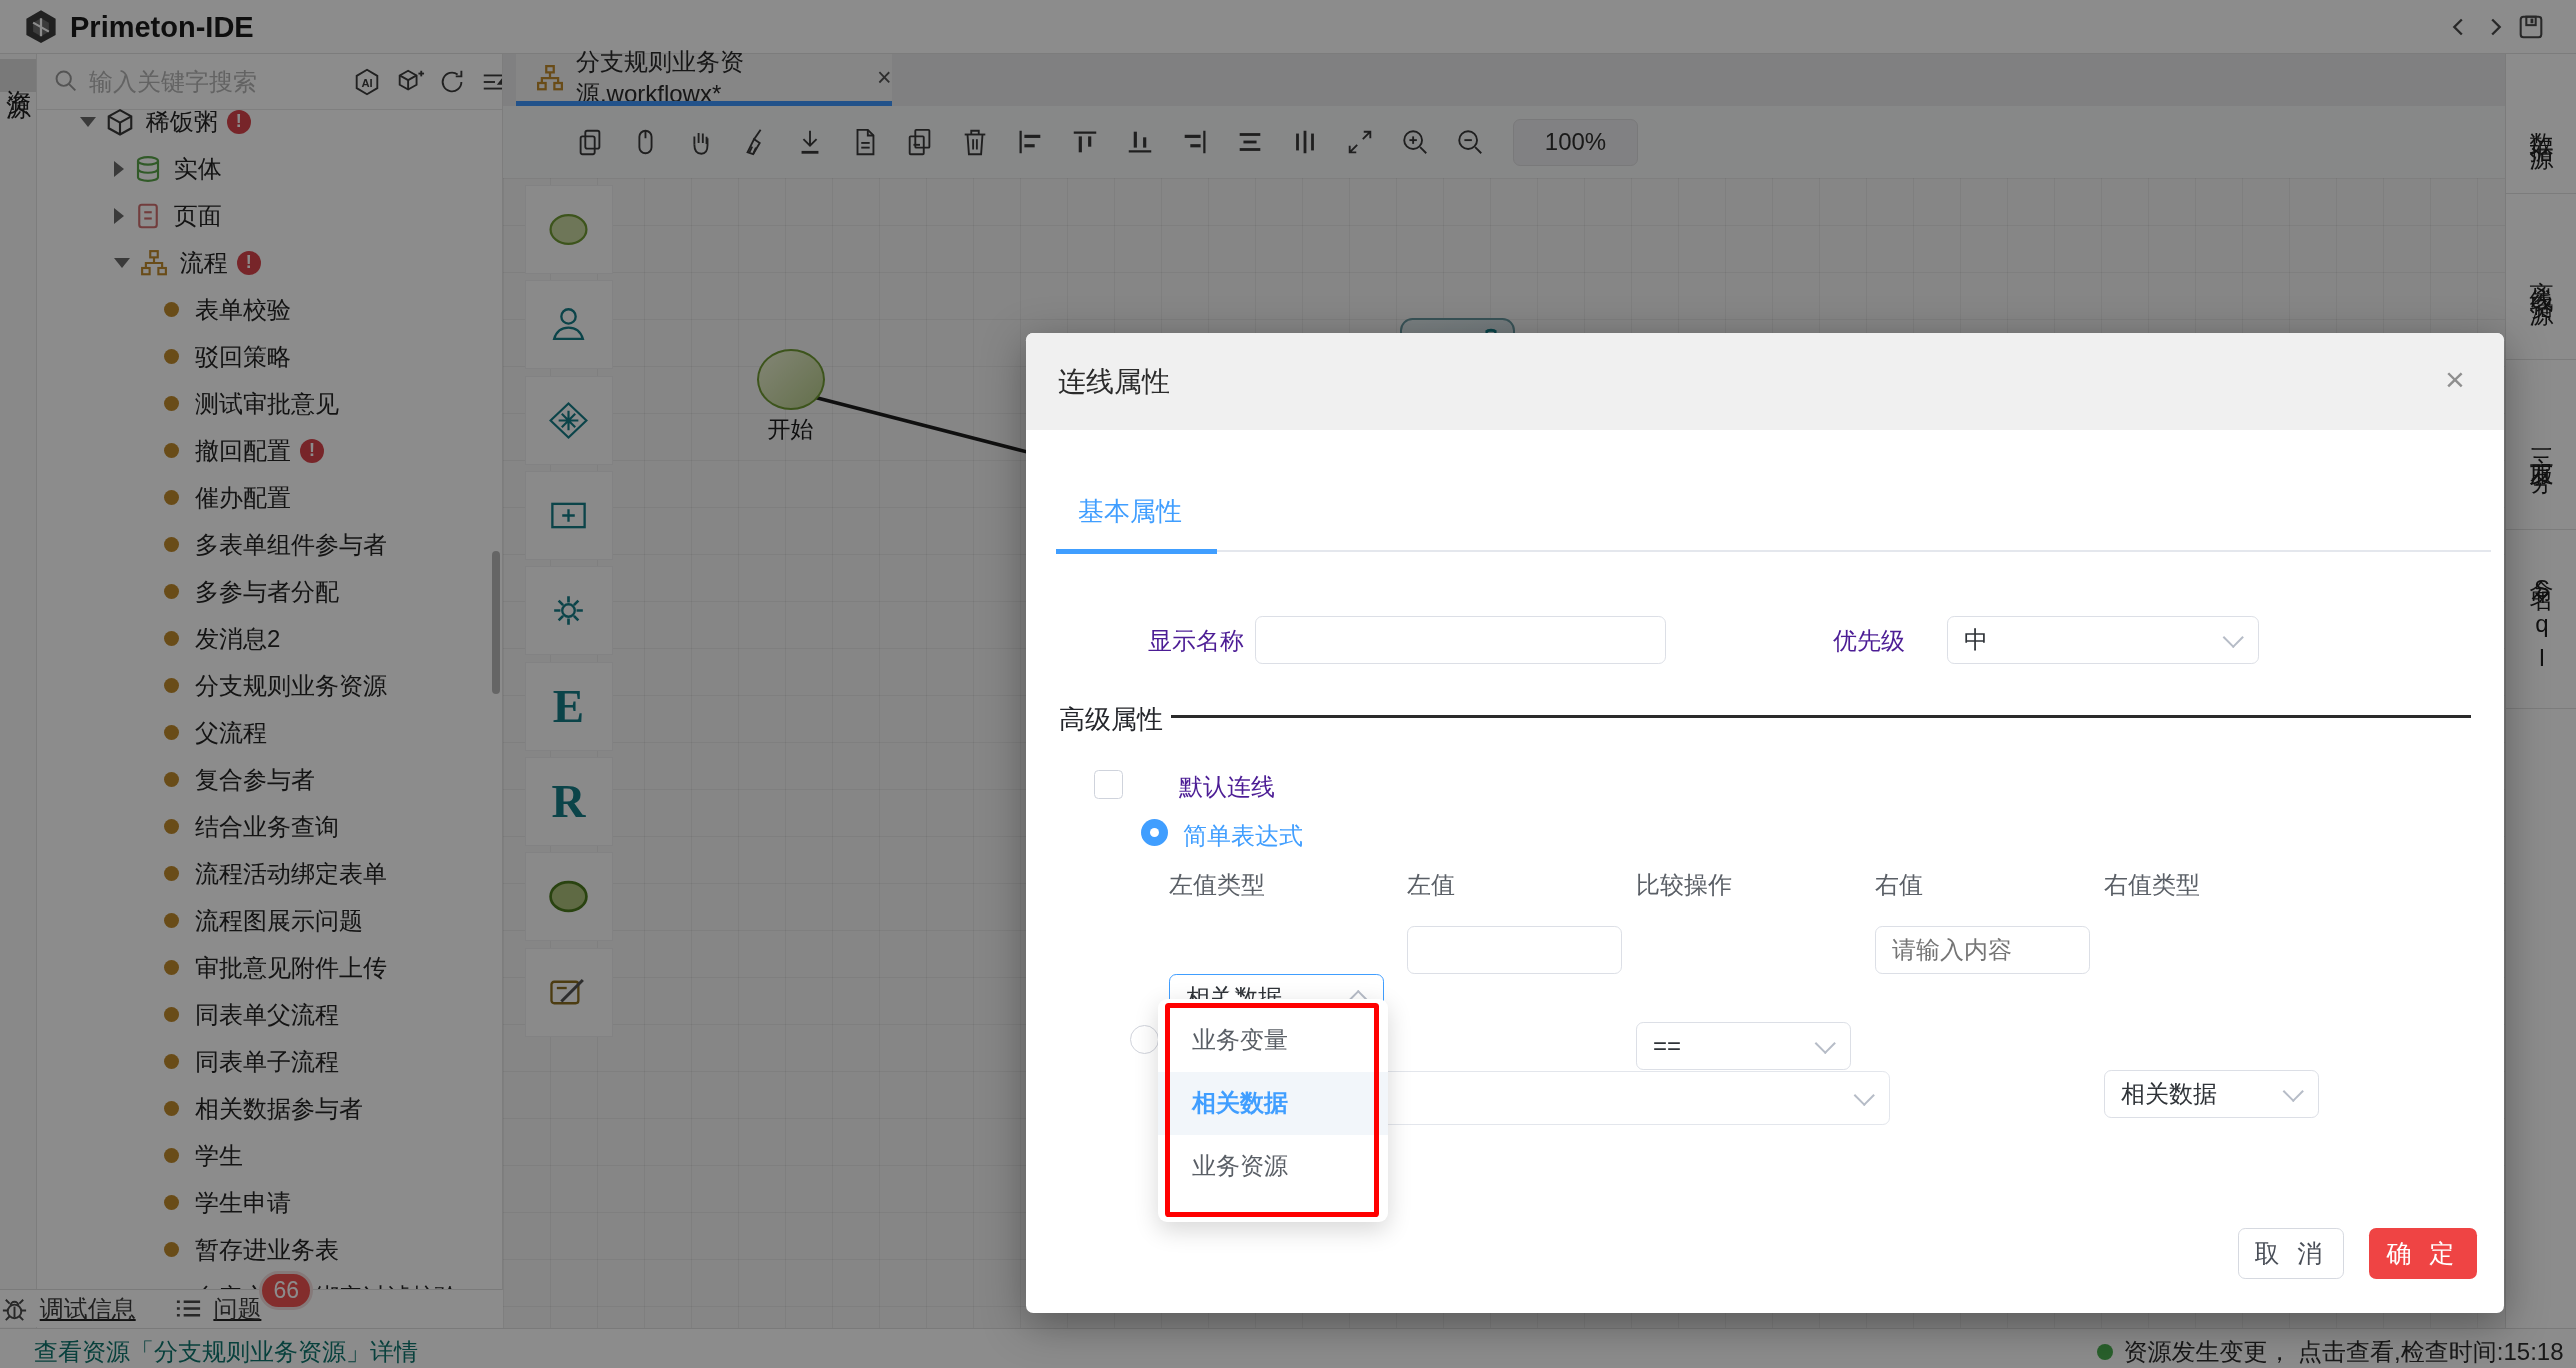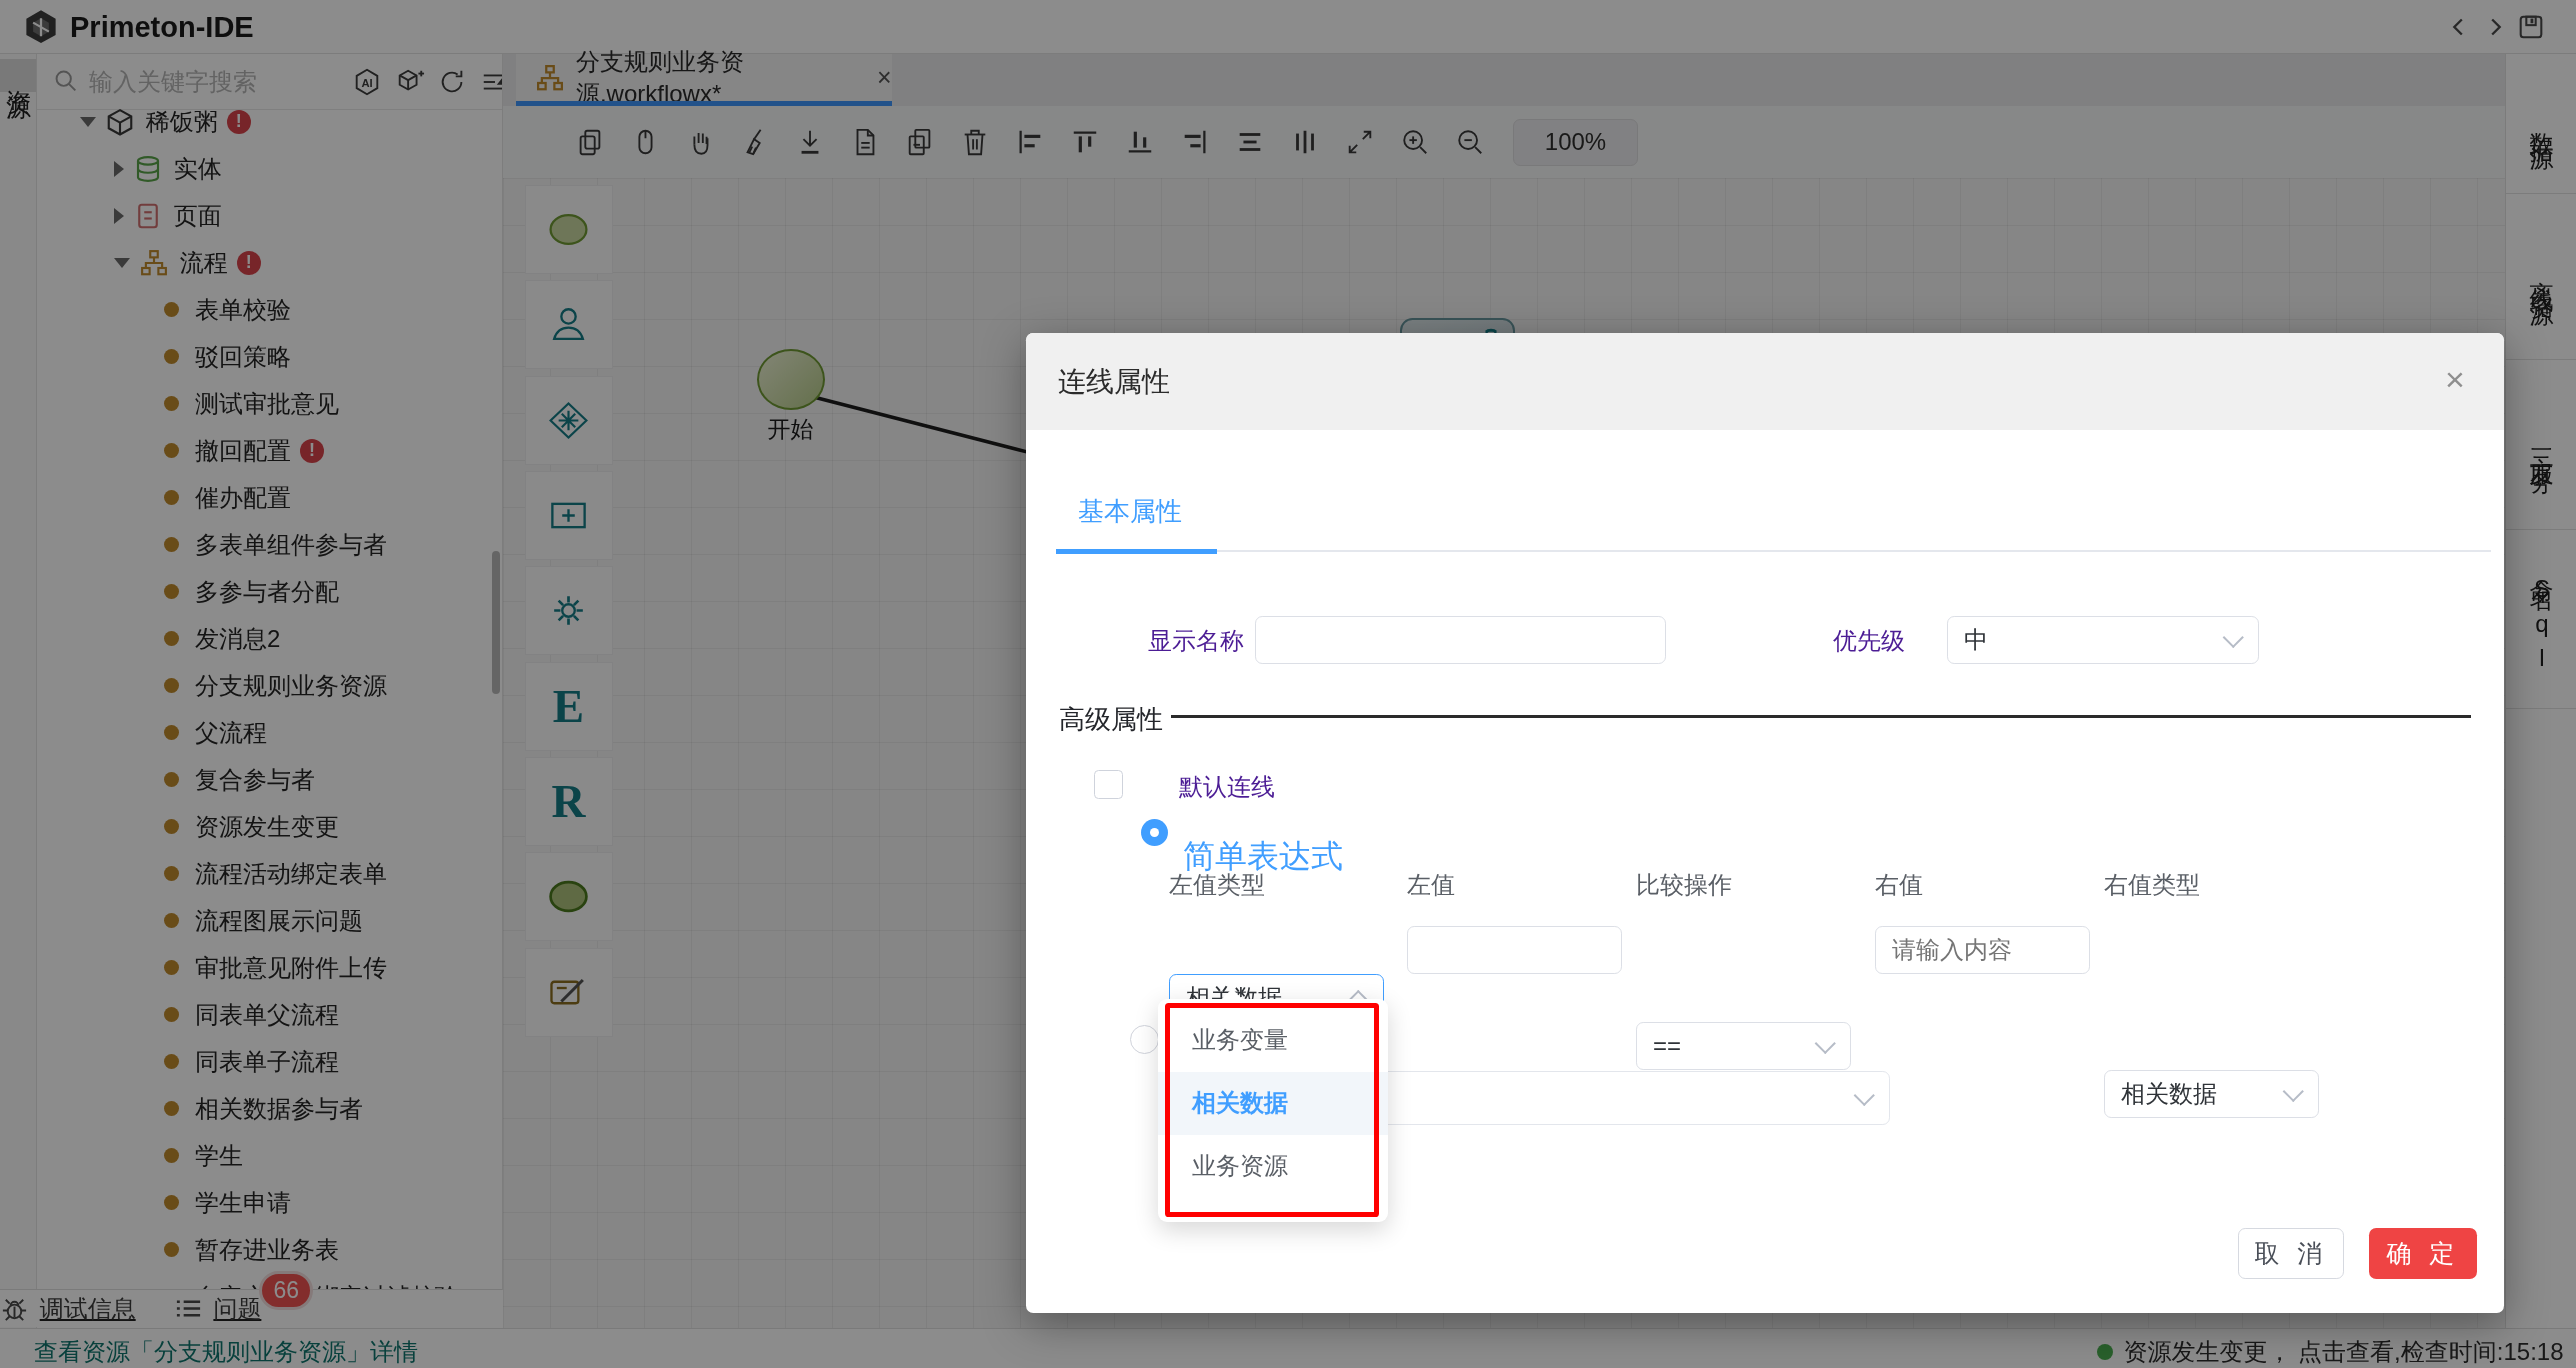--- a/index.html
+++ b/index.html
@@ -112,21 +112,21 @@
   .s-priority{left:921px;top:283px;width:312px;}
   .chev{position:absolute;right:18px;top:50%;width:12.5px;height:12.5px;border-right:2.7px solid #b6bcc7;
         border-bottom:2.7px solid #b6bcc7;transform:translateY(-70%) rotate(45deg);}
   .chev.up{transform:translateY(-30%) rotate(225deg);}
   .l-adv{left:33px;top:369px;font-size:26px;color:#24262b;}
   .advline{left:145px;top:382px;width:1300px;height:2.7px;background:#2a2a2a;}
   .cb{left:68px;top:437px;width:27px;height:27px;border:1.8px solid #cfd3dc;border-radius:4.5px;background:#fff;cursor:pointer;}
   .l-defline{left:109px;top:438px;}
   .radio-on{left:115px;top:486px;width:27px;height:27px;border-radius:50%;background:#409eff;cursor:pointer;}
   .radio-on::after{content:"";position:absolute;left:9px;top:9px;width:9px;height:9px;border-radius:50%;background:#fff;}
-  .l-simple{left:157px;top:487px;font-size:32px;color:#409eff;margin-top:15px;}
+  .l-simple{left:157px;top:487px;font-size:24px;color:#409eff;}
   .colhdr{top:536px;font-size:24px;color:#5a5f66;}
   .c1{left:143px;} .c2{left:381px;} .c3{left:610px;} .c4{left:849px;} .c5{left:1078px;}
   .ctrl{top:593px;width:215px;}
   .sel-open{border-color:#409eff;}
   .radio-off{left:104px;top:692px;width:27px;height:27px;border-radius:50%;border:1.8px solid #d0d3db;background:#fff;cursor:pointer;}
   .wide-sel{left:143px;top:738px;width:721px;height:54px;border:1.8px solid #e3e6ec;border-radius:7.2px;background:#fff;
             box-sizing:border-box;position:absolute;cursor:pointer;}
   .ddpanel{left:132px;top:666px;width:230px;height:223px;background:#fff;border-radius:9px;
            box-shadow:0 7.2px 25px rgba(0,0,0,0.16);z-index:5;}
   .ddcaret{position:absolute;left:66px;top:-7.2px;width:16px;height:16px;background:#fff;transform:rotate(45deg);}
@@ -303,21 +303,21 @@
         <div class="trow lvl3">
           <span class="tdot"></span>
           <span>父流程</span>
         </div>
         <div class="trow lvl3">
           <span class="tdot"></span>
           <span>复合参与者</span>
         </div>
         <div class="trow lvl3">
           <span class="tdot"></span>
-          <span>资源发生变更</span>
+          <span>结合业务查询</span>
         </div>
         <div class="trow lvl3">
           <span class="tdot"></span>
           <span>流程活动绑定表单</span>
         </div>
         <div class="trow lvl3">
           <span class="tdot"></span>
           <span>流程图展示问题</span>
         </div>
         <div class="trow lvl3">

